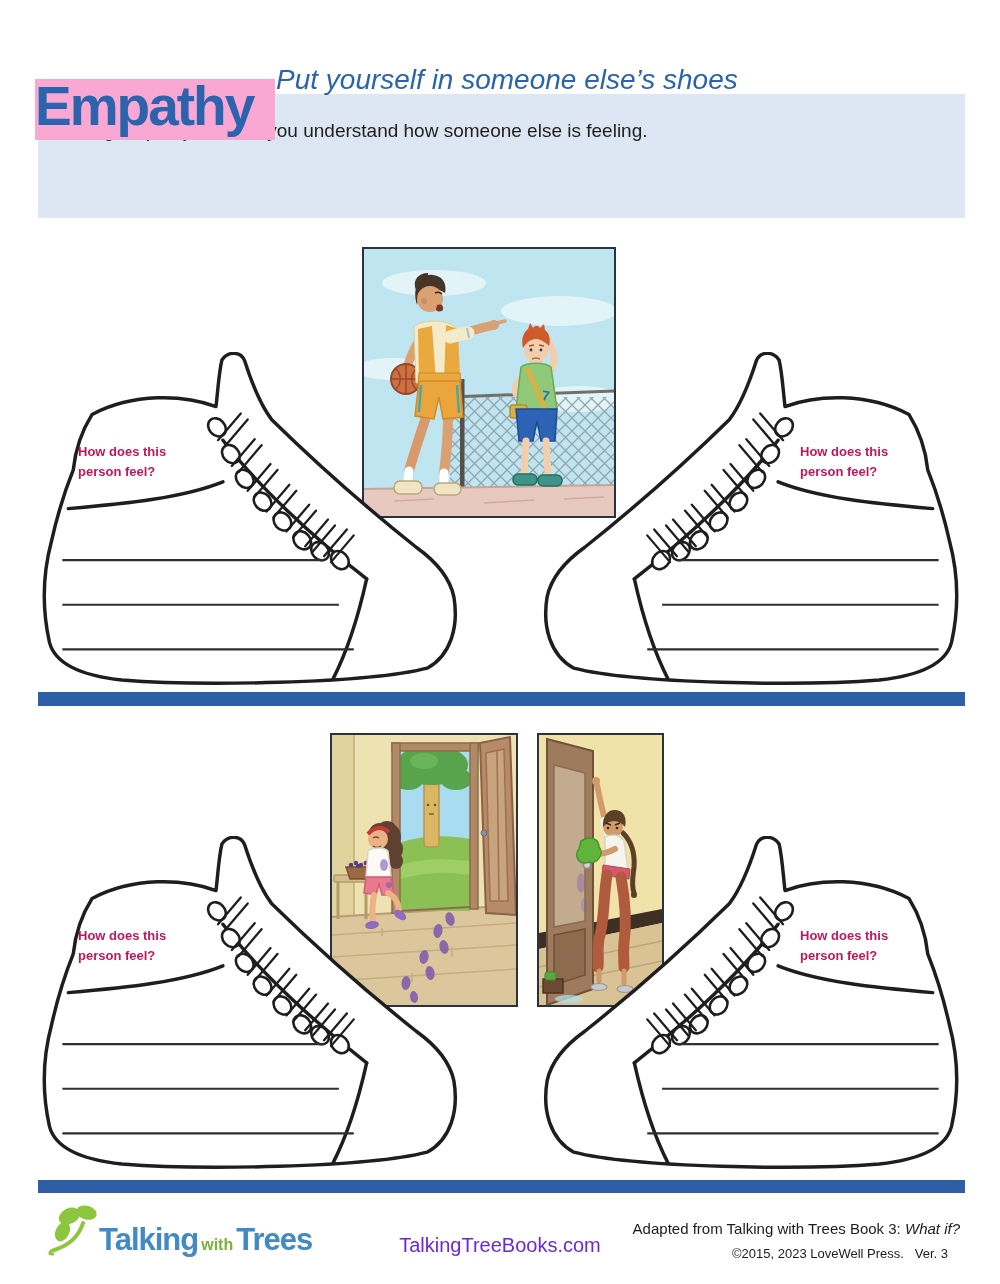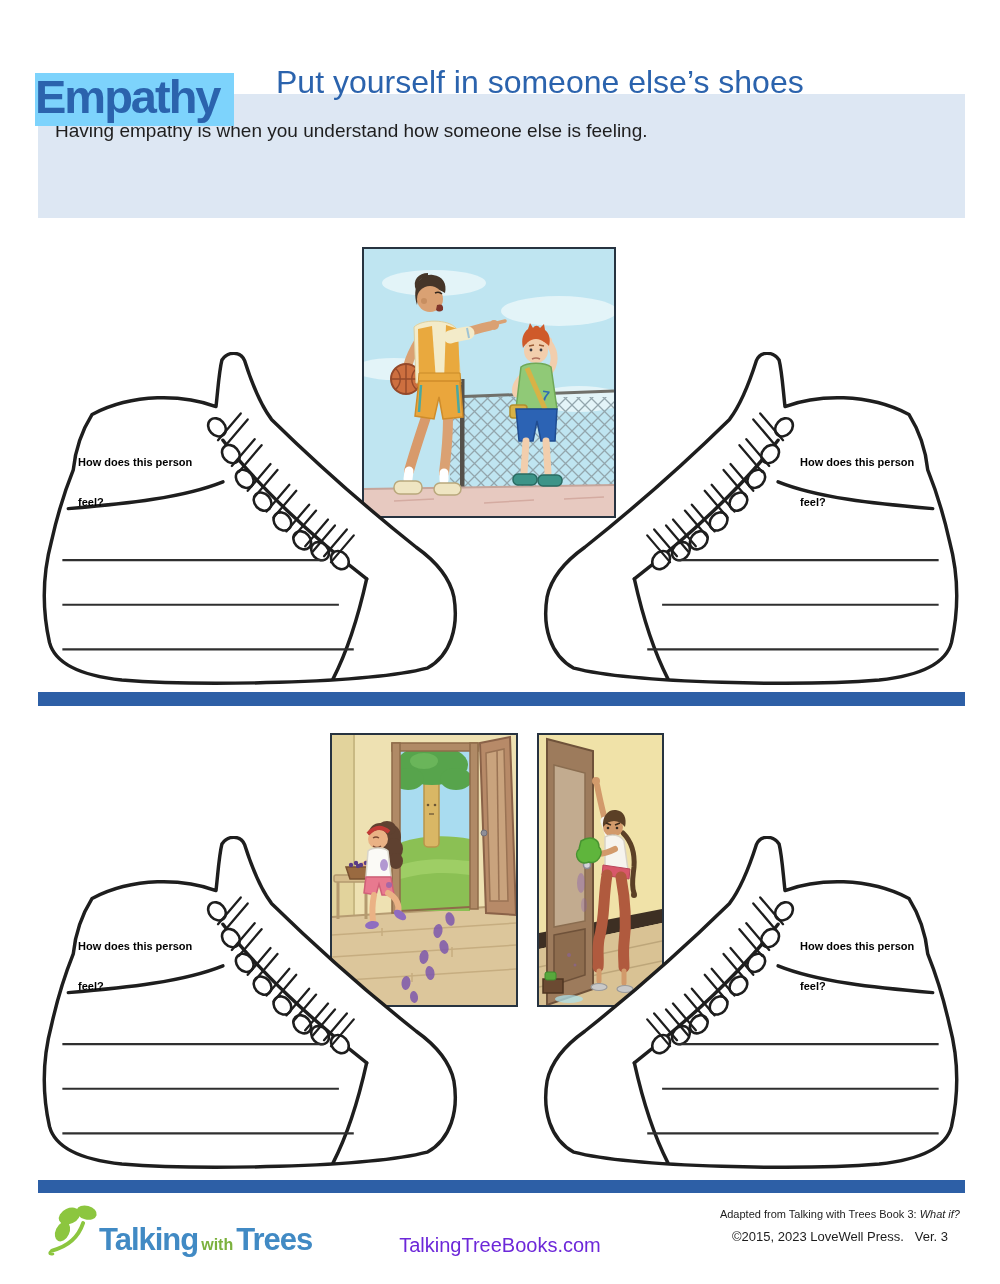--- a/index.html
+++ b/index.html
@@ -1,60 +1,60 @@
 <!DOCTYPE html>
 <html><head>
 <meta charset="utf-8">
 <style>
   html,body{margin:0;padding:0;background:#ffffff;font-family:"Liberation Sans",sans-serif;}
   .page{position:relative;width:1000px;height:1284px;background:#fff;overflow:hidden;}
 
   
-  .title{position:absolute;left:35px;top:42px;font-size:47px;font-weight:bold;color:#2b63ad;
-         letter-spacing:-2px;background:#7dd3fc;padding:0 14px 6px 0;line-height:1;z-index:3;}
-  .subtitle{position:absolute;left:276px;top:64px;font-size:32px;color:#2b63ad;z-index:3;white-space:nowrap;}
+  .title{position:absolute;left:35px;top:42px;font-size:55px;font-weight:bold;color:#2b63ad;
+         letter-spacing:-2px;background:#f9a8d4;padding:0 22px 6px 0;line-height:1;z-index:3;}
+  .subtitle{position:absolute;left:276px;top:64px;font-size:28px;color:#2b63ad;z-index:3;white-space:nowrap;font-style:italic;}
   .intro{position:absolute;left:38px;top:94px;width:927px;height:124px;background:#dde7f3;}
   .intro p{margin:0;font-size:19px;color:#1e1e1e;line-height:30px;}
   .intro .p1{position:absolute;left:17px;top:22px;}
   .intro .p2{position:absolute;left:17px;top:56px;width:680px;}
 
   
   .panel{position:absolute;border:2px solid #273340;background:#fff;box-sizing:border-box;}
   .panel svg{display:block;width:100%;height:100%;}
   #panel1{left:362px;top:247px;width:254px;height:271px;}
   #panel2a{left:330px;top:733px;width:188px;height:274px;}
   #panel2b{left:537px;top:733px;width:127px;height:274px;}
 
   
   .shoe{position:absolute;width:467px;height:337px;}
   .shoe svg.shoe-svg{position:absolute;left:0;top:0;width:100%;height:100%;}
   .shoe.right svg.shoe-svg{transform:scaleX(-1);}
-  .shoe .prompt{position:absolute;top:90px;width:128px;font-size:11px;font-weight:bold;
-                color:#000000;line-height:40px;}
+  .shoe .prompt{position:absolute;top:90px;width:128px;font-size:13px;font-weight:bold;
+                color:#be185d;line-height:20px;}
   .shoe.left .prompt{left:40px;}
   .shoe.right .prompt{left:304px;}
   #shoe1L{left:38px;top:352px;}
   #shoe1R{left:496px;top:352px;}
   #shoe2L{left:38px;top:836px;}
   #shoe2R{left:496px;top:836px;}
 
   .divider{position:absolute;left:38px;width:927px;height:14px;background:#2d5fa6;}
   #div1{top:692px;}
   #div2{top:1180px;height:13px;}
 
   
   .logo{position:absolute;left:47px;top:1202px;width:320px;height:62px;}
   .logo svg{position:absolute;left:0;top:0;}
   .logo .text{position:absolute;left:52px;top:20px;white-space:nowrap;}
   .logo .t1,.logo .t2{font-size:31px;font-weight:bold;color:#418ac4;letter-spacing:-1px;}
   .logo .tw{font-size:16px;font-weight:bold;color:#7cb13e;margin:0 3px;}
   .website{position:absolute;left:0;top:1234px;width:100%;text-align:center;font-size:20px;
            color:#6d28d9;text-decoration:none;}
   .credits{position:absolute;right:40px;top:1208px;text-align:right;color:#1c1c1c;}
-  .credits .c1{font-size:11px;}
+  .credits .c1{font-size:15px;margin-top:12px;}
   .credits .c2{font-size:13px;margin-top:9px;margin-right:12px;}
 </style>
 </head>
 <body>
 
 <svg width="0" height="0" style="position:absolute" aria-hidden="true">
   <defs>
     <symbol id="shoe-shape" viewBox="0 0 470 340">
       <g fill="#ffffff" stroke="#1e1e1e" stroke-width="3.5" stroke-linecap="round" stroke-linejoin="round">
         <path d="M185 8 C191 -1 204 -1 208 9 C215 31 223 52 235 68 C282 114 332 158 381 197 C402 212 415 228 419 247 C424 277 416 306 392 319 C330 335 158 337 84 331 C47 327 17 316 11 293 C3 257 5 221 13 191 C19 164 27 139 35 119 C37 99 44 79 54 63 C96 41 146 43 179 55 C181 38 182 20 185 8 Z"></path>

